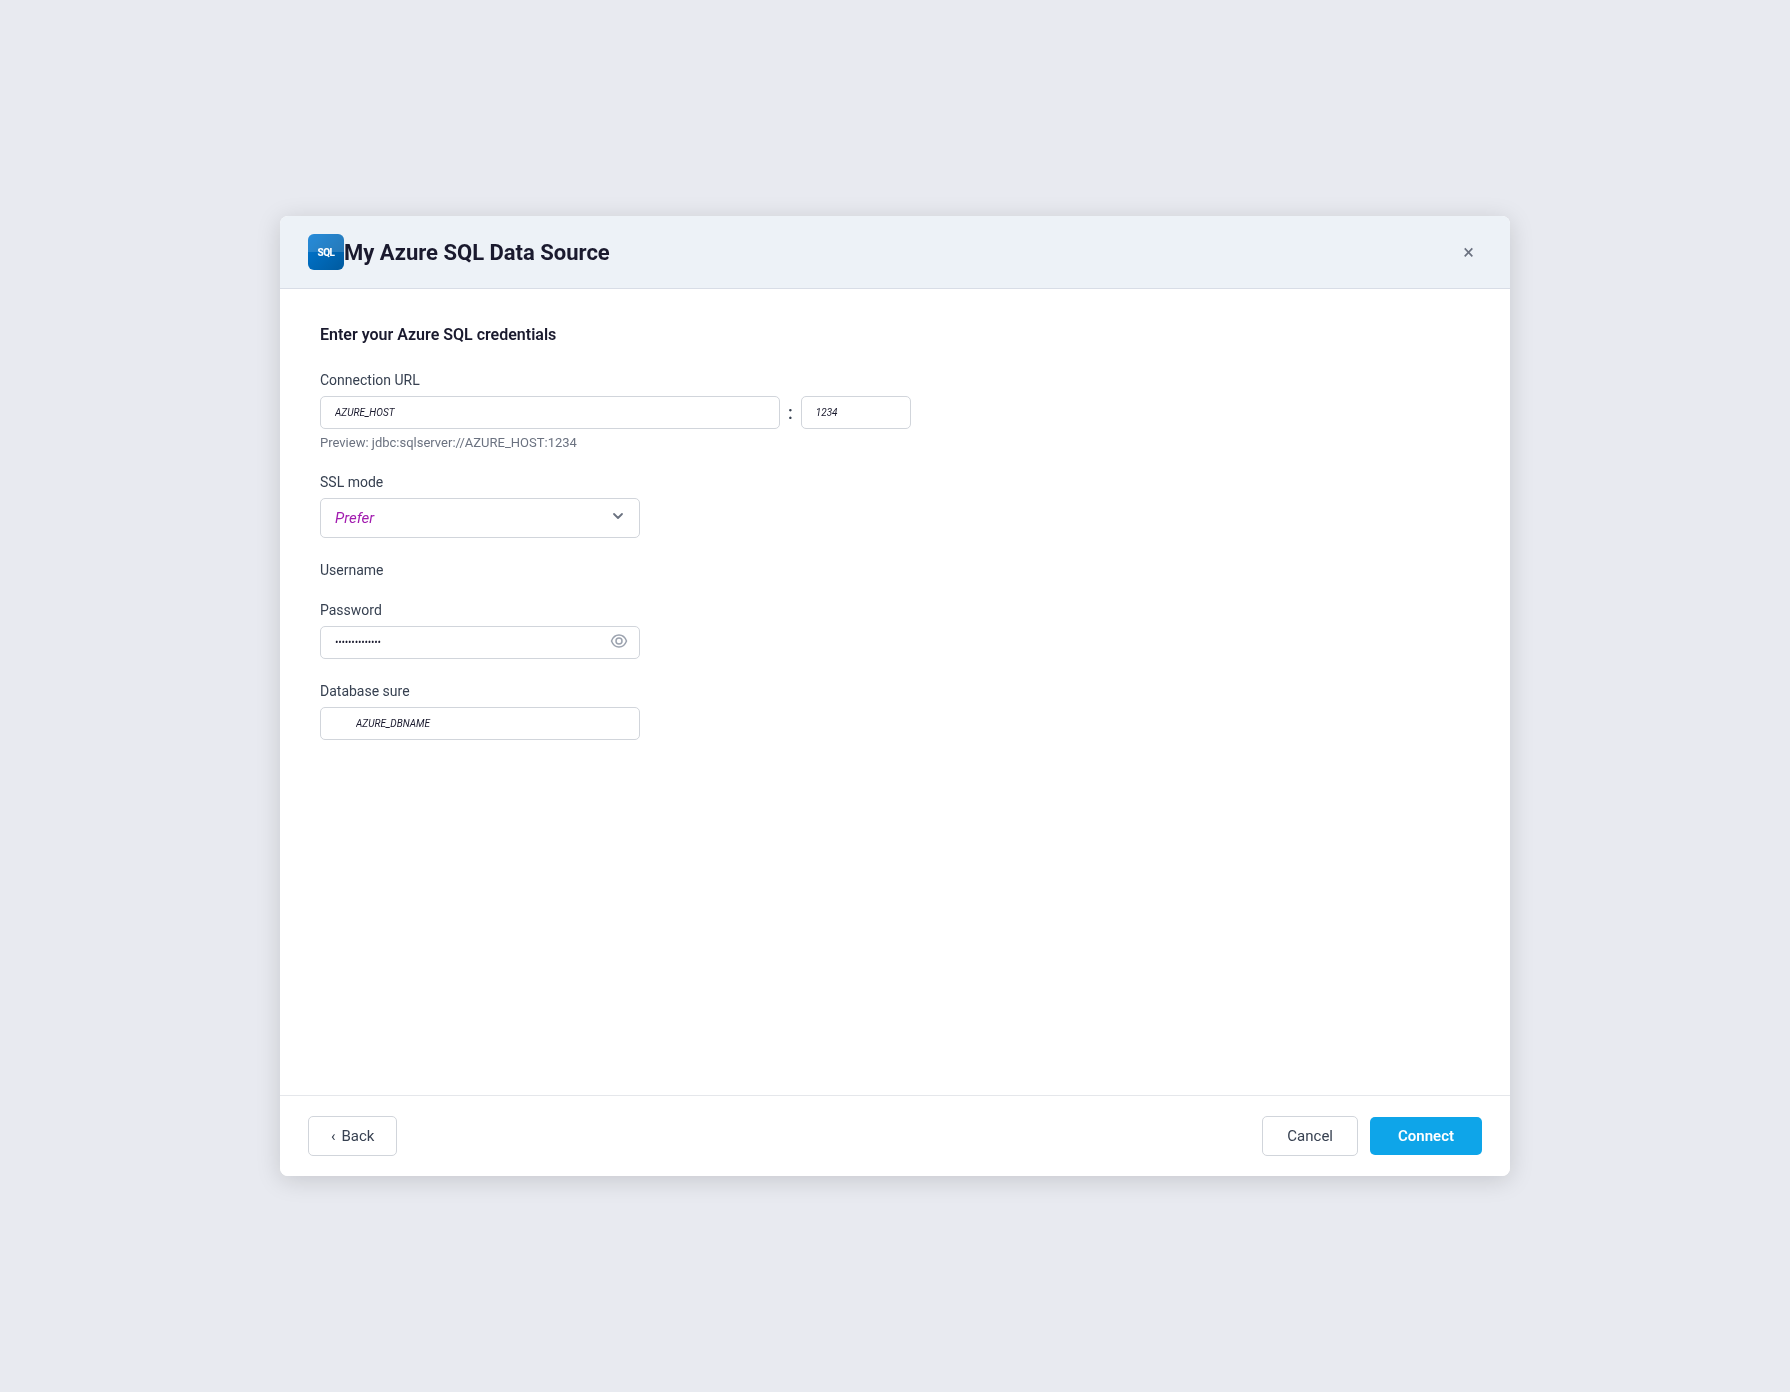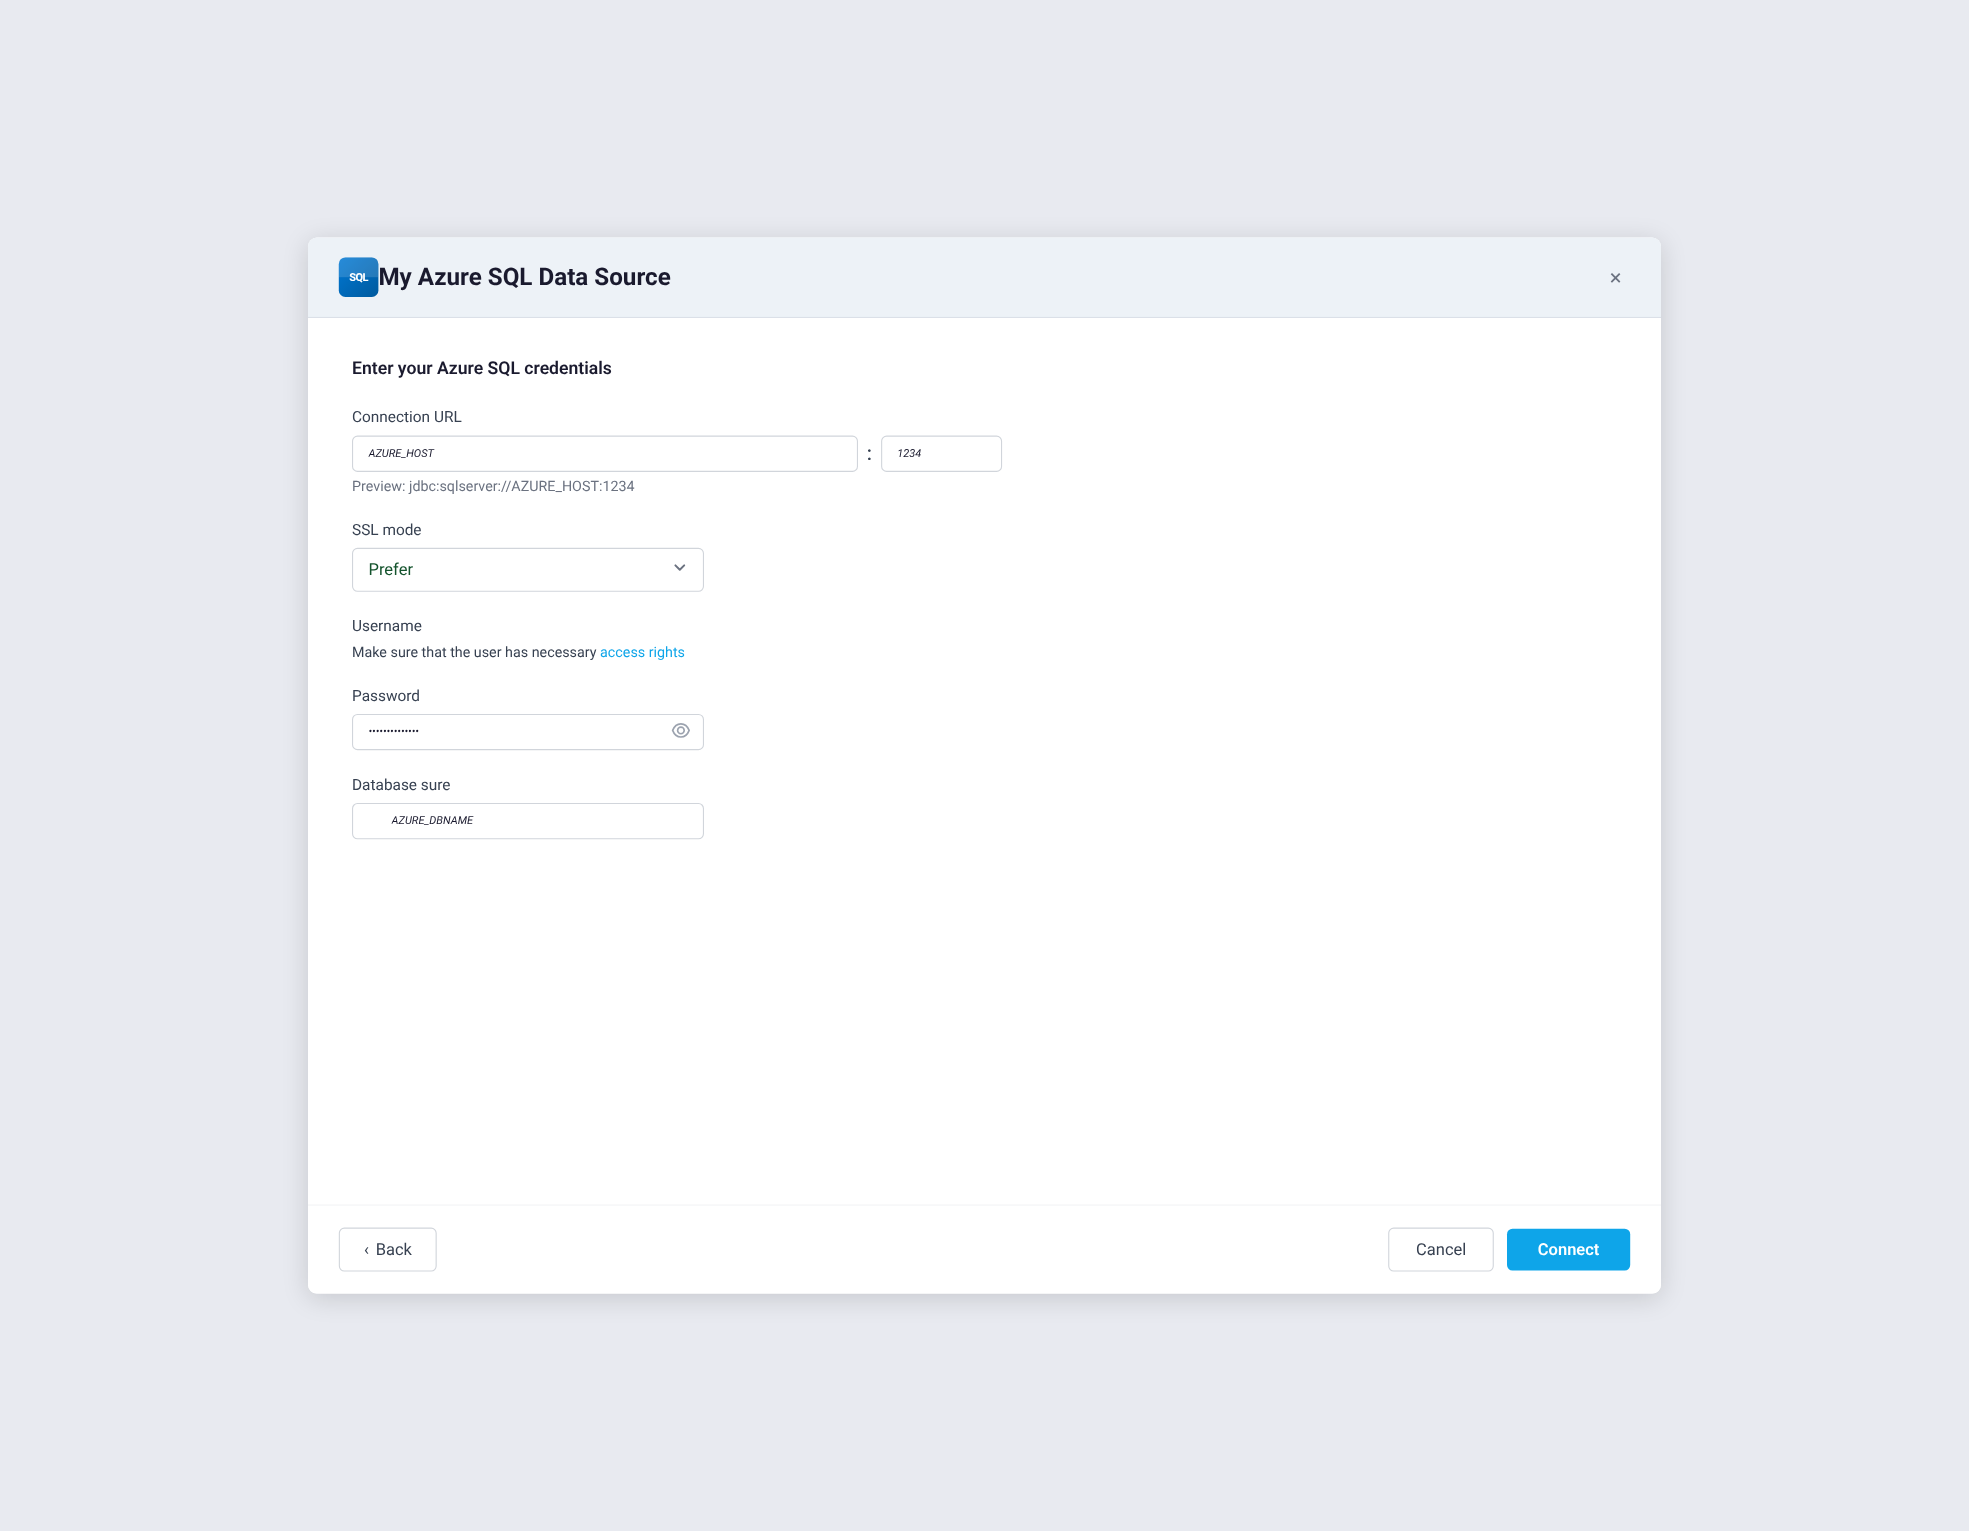--- a/index.html
+++ b/index.html
@@ -167,24 +167,25 @@
       width: 320px;
     }
 
     .ssl-select {
       width: 100%;
       appearance: none;
       border: 1.5px solid #d1d5db;
       border-radius: 5px;
       padding: 10px 40px 10px 14px;
       font-size: 15px;
-      color: #14532d;
+      color: #a21caf;
       background: #ffffff;
       cursor: pointer;
       outline: none;
+      font-style: italic;
     }
 
     .chevron-down {
       position: absolute;
       right: 14px;
       top: 50%;
       transform: translateY(-50%);
       pointer-events: none;
       color: #6b7280;
     }
@@ -312,23 +313,20 @@
         <span class="chevron-down">
           <svg width="16" height="16" viewBox="0 0 16 16" fill="none">
             <path d="M4 6L8 10L12 6" stroke="#6b7280" stroke-width="1.8" stroke-linecap="round" stroke-linejoin="round"></path>
           </svg>
         </span>
       </div>
     </div>
 
     <div class="form-group">
       <label class="form-label">Username</label>
-      <p class="help-text">
-        <span>Make sure that the user has necessary </span><a class="help-link" href="#">access rights</a>
-      </p>
     </div>
 
     <div class="form-group">
       <label class="form-label">Password</label>
       <div class="password-wrapper">
         <input type="password" class="input-field input-password" value="password123456" style="">
         <button class="password-toggle" title="Toggle visibility">
           <svg width="18" height="18" viewBox="0 0 18 18" fill="none">
             <circle cx="9" cy="9" r="3" stroke="#9ca3af" stroke-width="1.5"></circle>
             <path d="M1.5 9C3 5 6 3 9 3C12 3 15 5 16.5 9C15 13 12 15 9 15C6 15 3 13 1.5 9Z" stroke="#9ca3af" stroke-width="1.5"></path>

